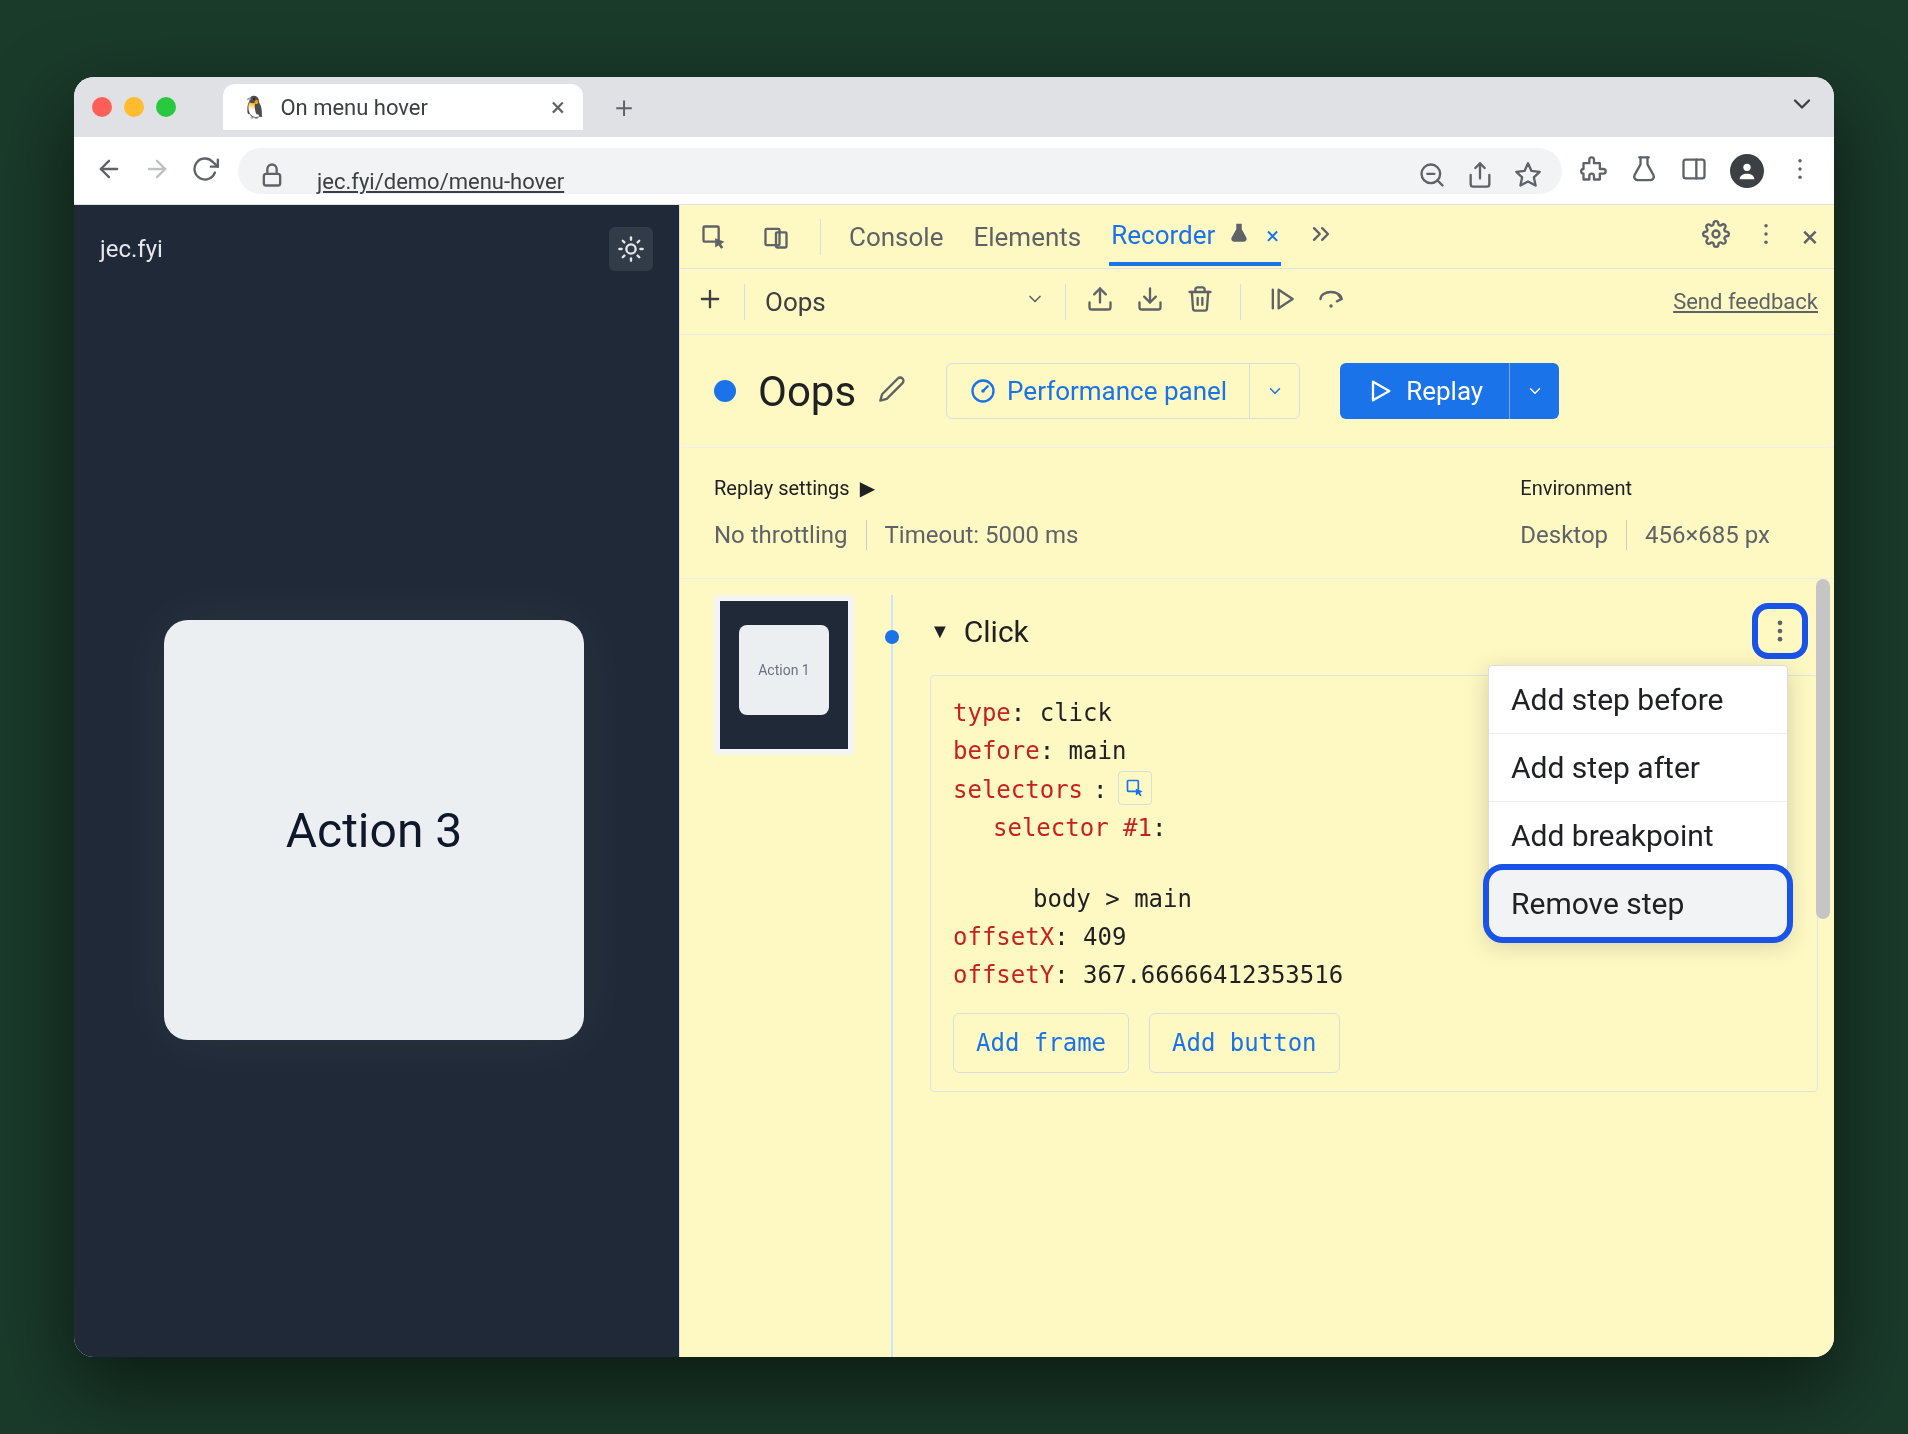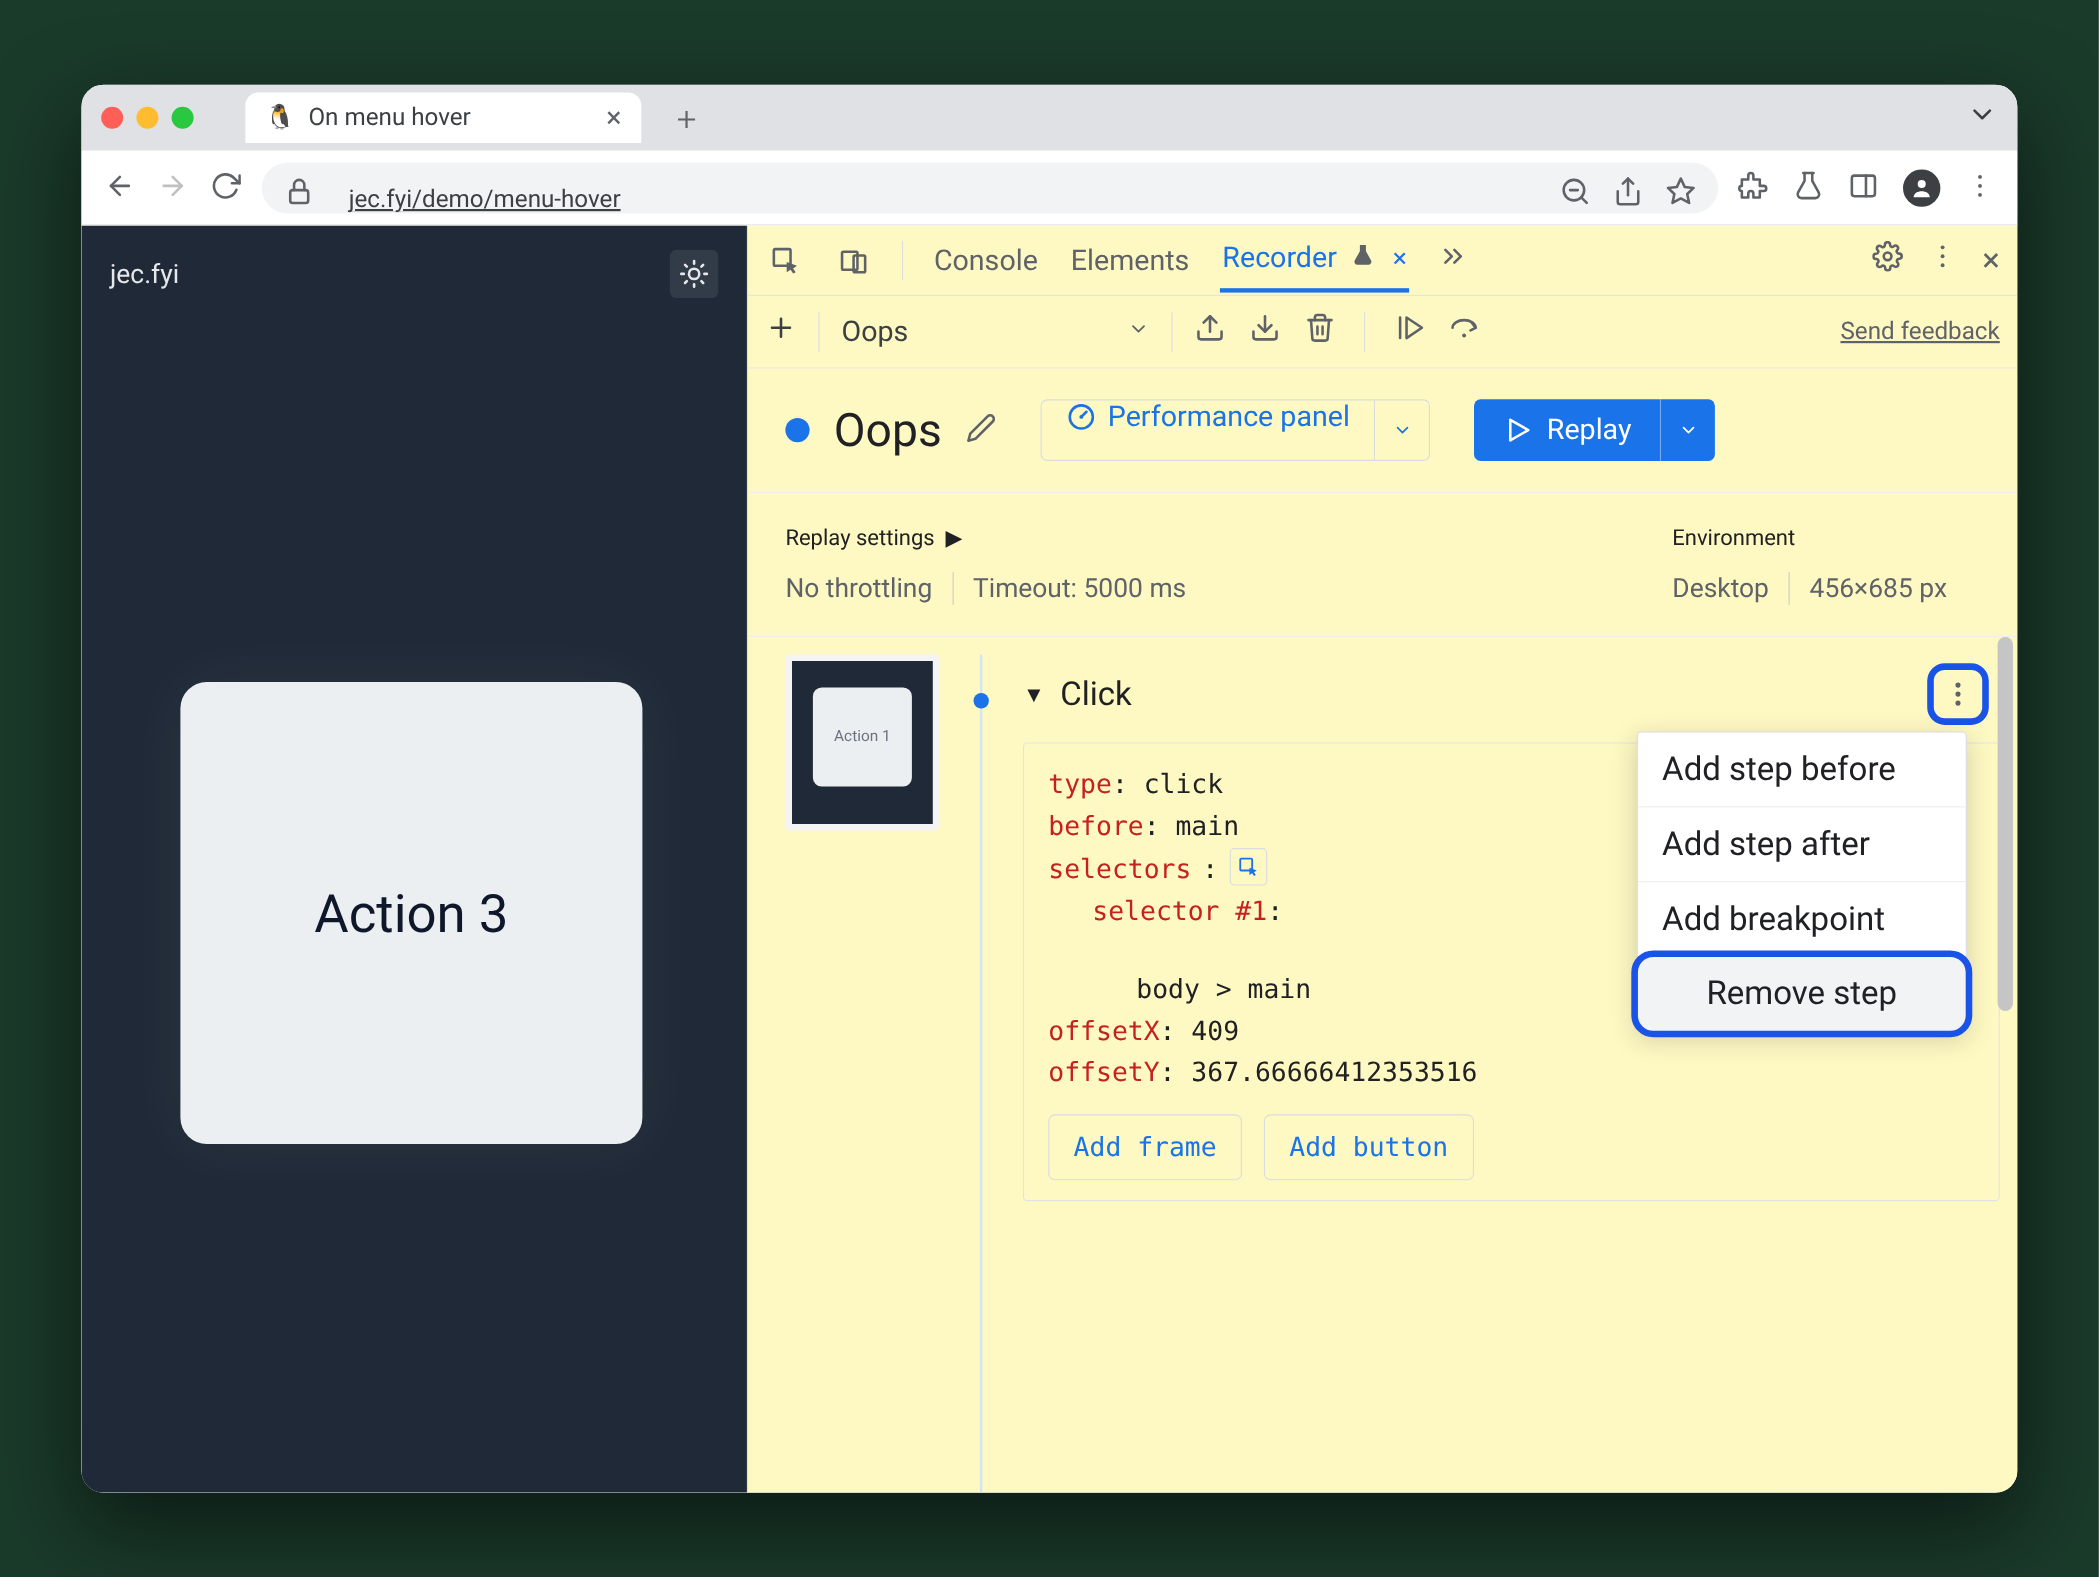--- a/index.html
+++ b/index.html
@@ -105,21 +105,21 @@
   .rec-toolbar .icons .sep{margin:0 4px;}
   .rec-toolbar .feedback{margin-left:auto;color:#5f6368;text-decoration:underline;font-size:22px;}
 
   .rec-header{
     padding:28px 34px; display:flex; align-items:center; gap:22px;border-bottom:1px solid #eee;
   }
   .rec-header .bullet{width:22px;height:22px;border-radius:50%;background:#1a73e8;}
   .rec-header h1{font-size:42px;font-weight:400;color:#202124;}
   .rec-header .edit{color:#5f6368;}
   .perf-btn{
-    margin-left:18px;border:1px solid #dadce0;border-radius:6px;display:flex;align-items:flex-start;height:56px;
+    margin-left:18px;border:1px solid #dadce0;border-radius:6px;display:flex;align-items:center;height:56px;
   }
   .perf-btn .main{padding:0 22px;color:#1a73e8;font-size:26px;display:flex;align-items:center;gap:10px;}
   .perf-btn .dd{border-left:1px solid #dadce0;width:50px;height:100%;display:flex;align-items:center;justify-content:center;color:#1a73e8;}
   .replay-btn{
     margin-left:18px;background:#1a73e8;border-radius:6px;display:flex;align-items:center;height:56px;color:#fff;
   }
   .replay-btn .main{padding:0 26px;font-size:26px;display:flex;align-items:center;gap:12px;}
   .replay-btn .dd{border-left:1px solid rgba(255,255,255,0.4);width:50px;height:100%;display:flex;align-items:center;justify-content:center;}
 
   .settings-row{
@@ -163,21 +163,21 @@
   .step-actions{display:flex;gap:20px;margin-top:18px;}
   .pillbtn{border:1px solid #dadce0;border-radius:6px;padding:10px 22px;color:#1a73e8;font-size:24px;}
 
   .ctx-menu{
     position:absolute;right:30px;top:70px;width:300px;background:#fff;border:1px solid #dadce0;border-radius:4px;
     box-shadow:0 6px 24px rgba(0,0,0,0.18);font-size:30px;color:#202124;
   }
   .ctx-item{padding:16px 22px;border-bottom:1px solid #eee;}
   .ctx-item:last-child{border-bottom:none;}
   .ctx-item.hl{
-    background:#f1f3f4;outline:6px solid #1a53e8;border-radius:14px;text-align:center;
+    background:#f1f3f4;outline:6px solid #1a53e8;border-radius:14px;
   }
 
   .scroll-ind{
     position:absolute;right:4px;top:0;width:14px;height:340px;background:#c5c5c5;border-radius:8px;
   }
 
   
   svg{width:28px;height:28px;fill:none;stroke:currentColor;stroke-width:2;stroke-linecap:round;stroke-linejoin:round;}
 </style>
 </head>

